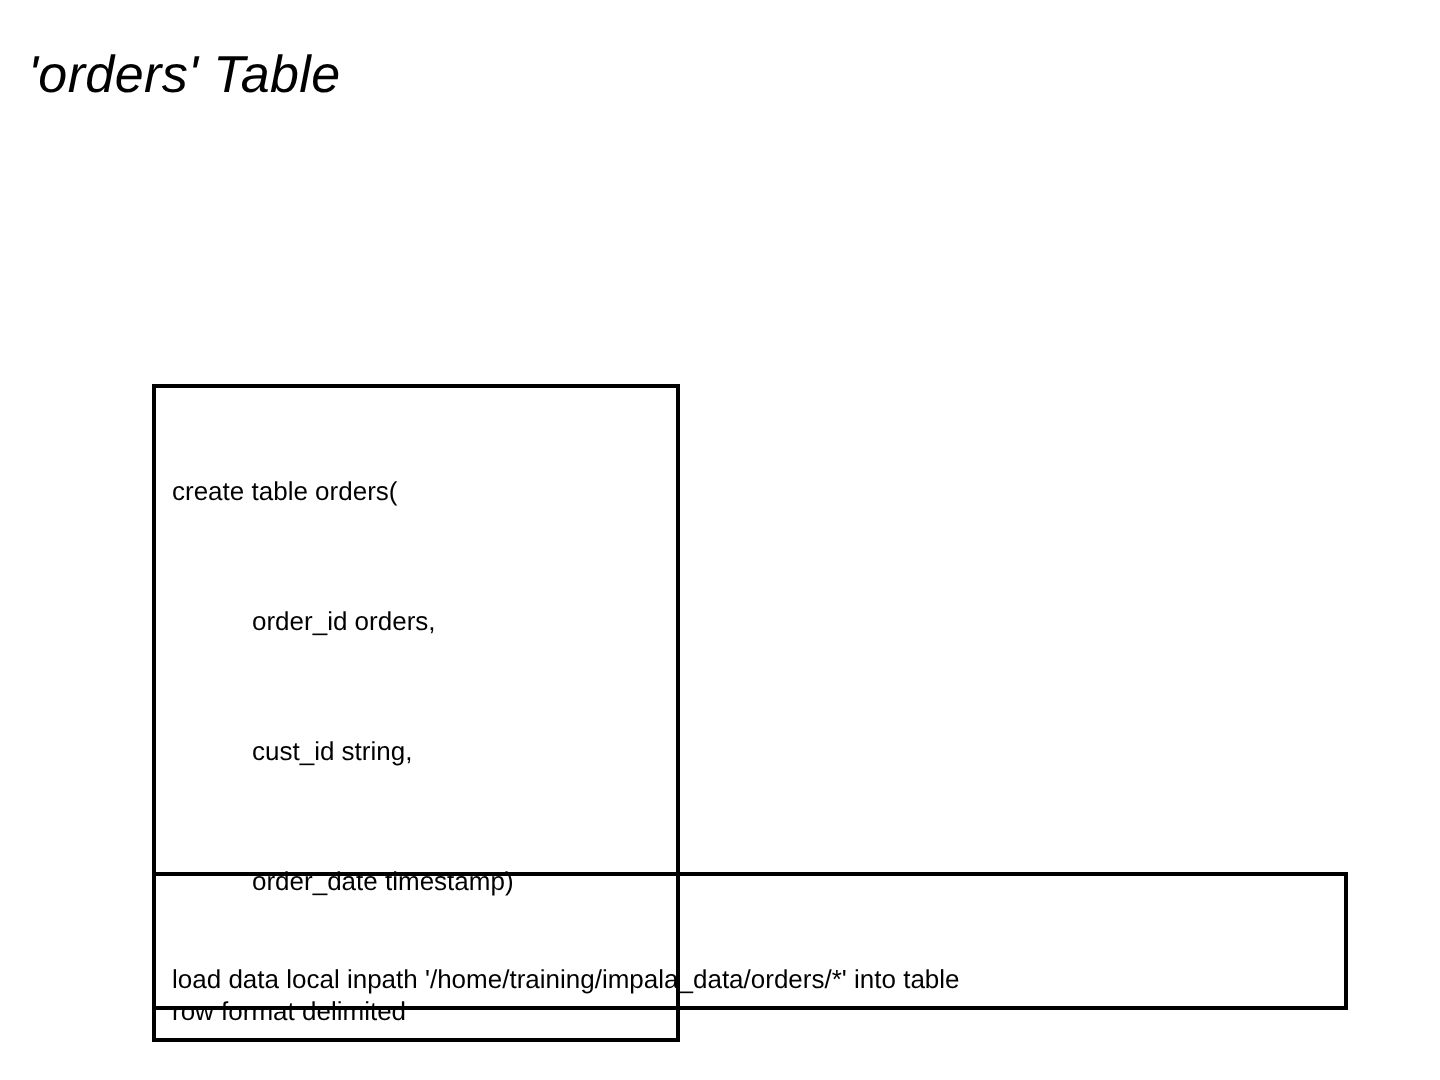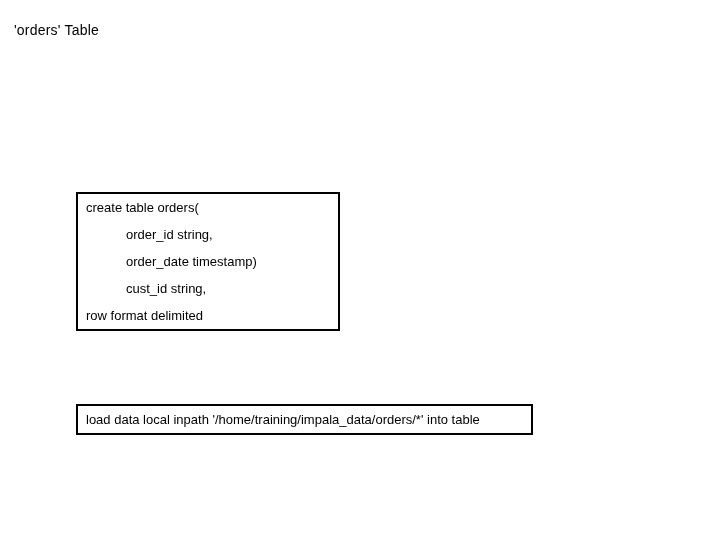--- a/index.html
+++ b/index.html
@@ -9,54 +9,56 @@
     height: 540px;
     background: #ffffff;
     font-family: "Malgun Gothic", "Segoe UI", sans-serif;
     color: #000;
     position: relative;
   }
   .title {
     position: absolute;
     top: 22px;
     left: 14px;
-    font-size: 14px;
+    font-size: 26px;
     letter-spacing: 0.2px;
+    font-style: italic;
   }
   .box1 {
     position: absolute;
     top: 192px;
     left: 76px;
     width: 264px;
     border: 2px solid #000;
     padding: 0;
   }
   .box2 {
     position: absolute;
-    top: 404px;
+    top: 436px;
     left: 76px;
-    width: 457px;
+    width: 598px;
     border: 2px solid #000;
     padding: 0;
   }
   .row {
     font-size: 13px;
     line-height: 1.0;
     padding: 7px 6px 7px 8px;
     white-space: nowrap;
+    margin-top: 38px;
   }
   .indent { padding-left: 48px; }
 </style>
 </head>
 <body>
 
 <div class="title">'orders' Table</div>
 
 <div class="box1">
     <div class="row">create table orders(</div>
-    <div class="row indent">order_id string,</div>
+    <div class="row indent">order_id orders,</div>
+    <div class="row indent">cust_id string,</div>
     <div class="row indent">order_date timestamp)</div>
-    <div class="row indent">cust_id string,</div>
     <div class="row">row format delimited</div>
   </div>
 <div class="box2">
     <div class="row">load data local inpath '/home/training/impala_data/orders/*' into table</div>
   </div>
 
 </body></html>

